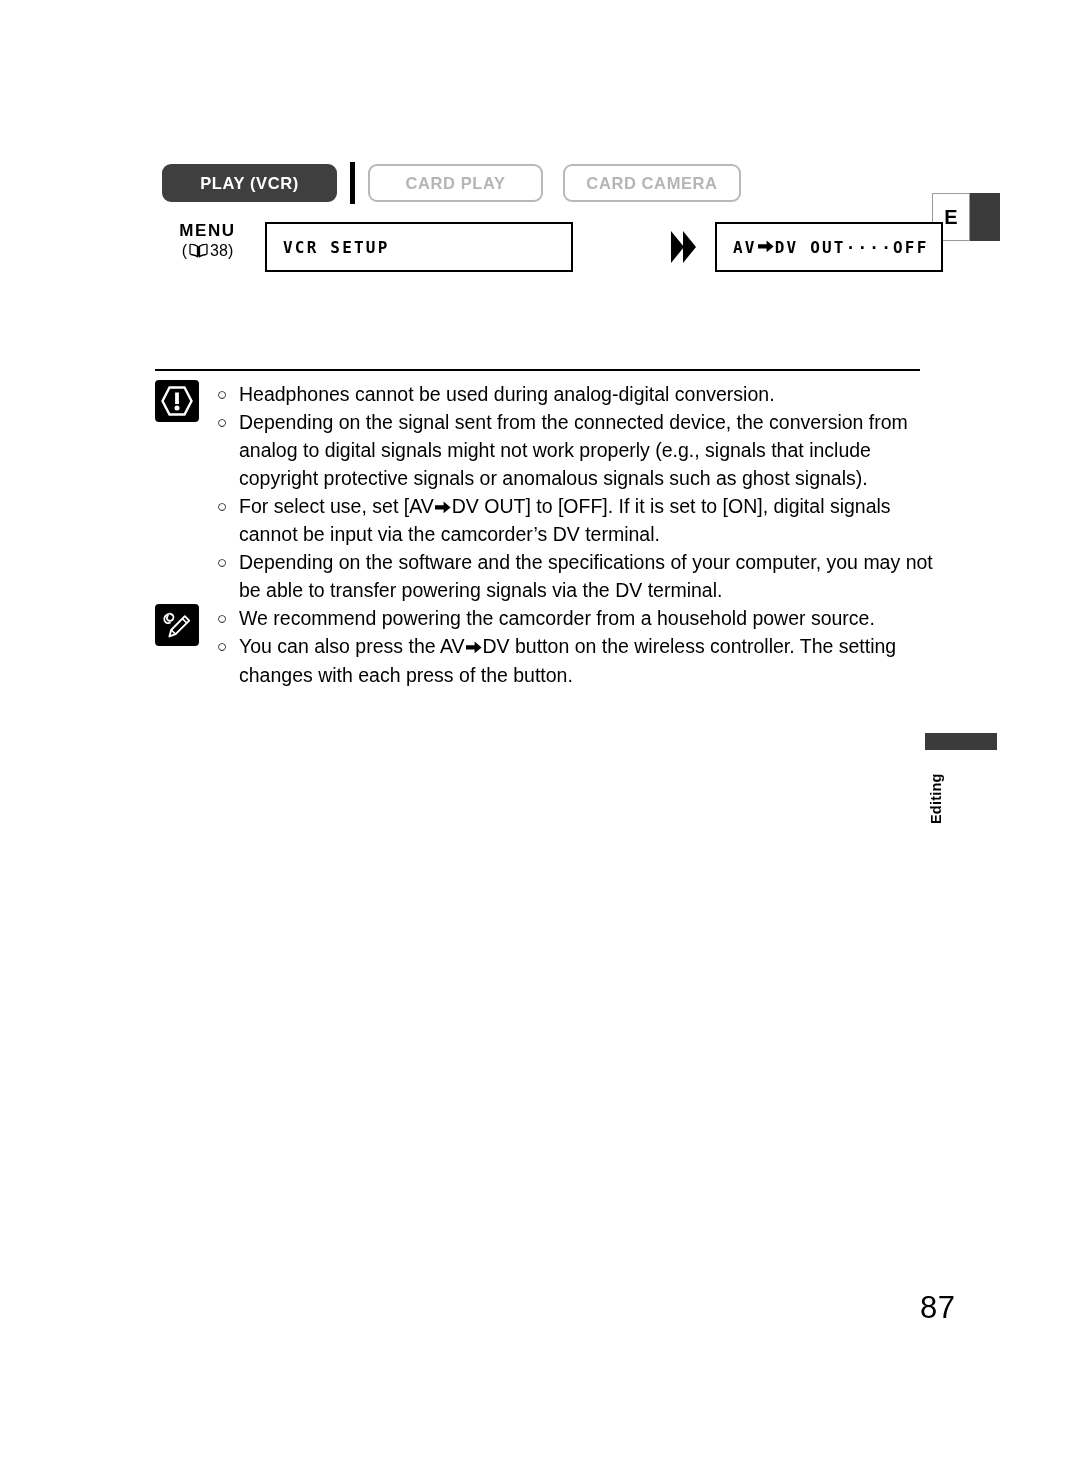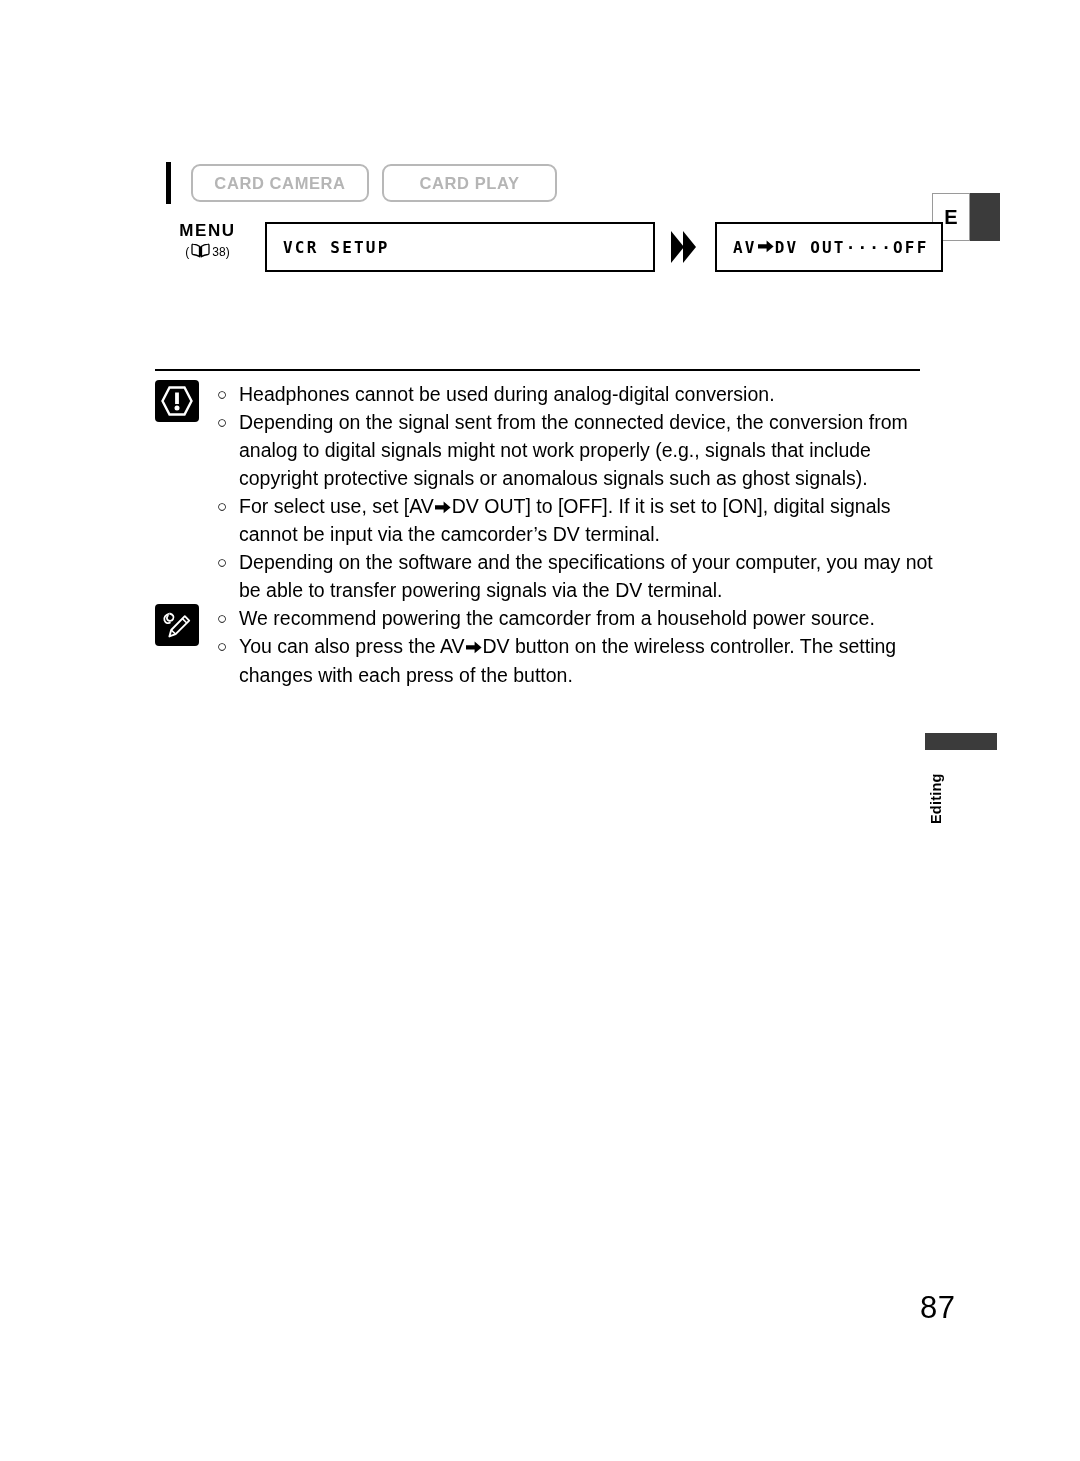--- a/index.html
+++ b/index.html
@@ -126,21 +126,21 @@
     text-align: center;
   }
   #menu-label {
     font-size: 17px;
     font-weight: bold;
     letter-spacing: 1.6px;
     line-height: 1;
   }
   #menu-ref {
     margin-top: 4px;
-    font-size: 12px;
+    font-size: 16px;
     line-height: 1;
     white-space: nowrap;
   }
   #menu-ref .book-icon {
     display: inline-block;
     vertical-align: -2px;
     margin: 0 2px;
   }
   .menu-box {
     position: absolute;
@@ -150,21 +150,21 @@
     border: 2px solid #000;
     background: #fff;
     display: flex;
     align-items: center;
     padding-left: 16px;
     font-family: "DejaVu Sans Mono", monospace;
     font-size: 16px;
     font-weight: bold;
     letter-spacing: 2.2px;
   }
-  #menu-box-1 { left: 110px; width: 390px; }
+  #menu-box-1 { left: 110px; width: 308px; }
   #menu-box-2 { left: 560px; width: 228px; }
   #menu-arrow {
     position: absolute;
     left: 513px;
     top: 8px;
     width: 30px;
     height: 34px;
   }
   .arrow-inline {
     display: inline-block;
@@ -269,26 +269,29 @@
     letter-spacing: 0.5px;
   }
 </style>
 </head>
 <body>
 
 <div class="page">
 
 
   <div id="mode-bar">
+    <div class="mode-btn active" id="mode-play">
+      <span>PLAY (VCR)</span>
+    </div>
     <div id="mode-divider"></div>
+    <div class="mode-btn inactive" id="mode-card-play">
+      <span>CARD PLAY</span>
+    </div>
     <div class="mode-btn inactive" id="mode-card-camera">
       <span>CARD CAMERA</span>
-    </div>
-    <div class="mode-btn inactive" id="mode-card-play">
-      <span>CARD PLAY</span>
     </div>
   </div>
 
   <div id="e-tab">
     <div id="e-tab-box">E</div>
     <div id="e-tab-bar"></div>
   </div>
 
   <div id="menu-row">
     <div id="menu-label-wrap">

